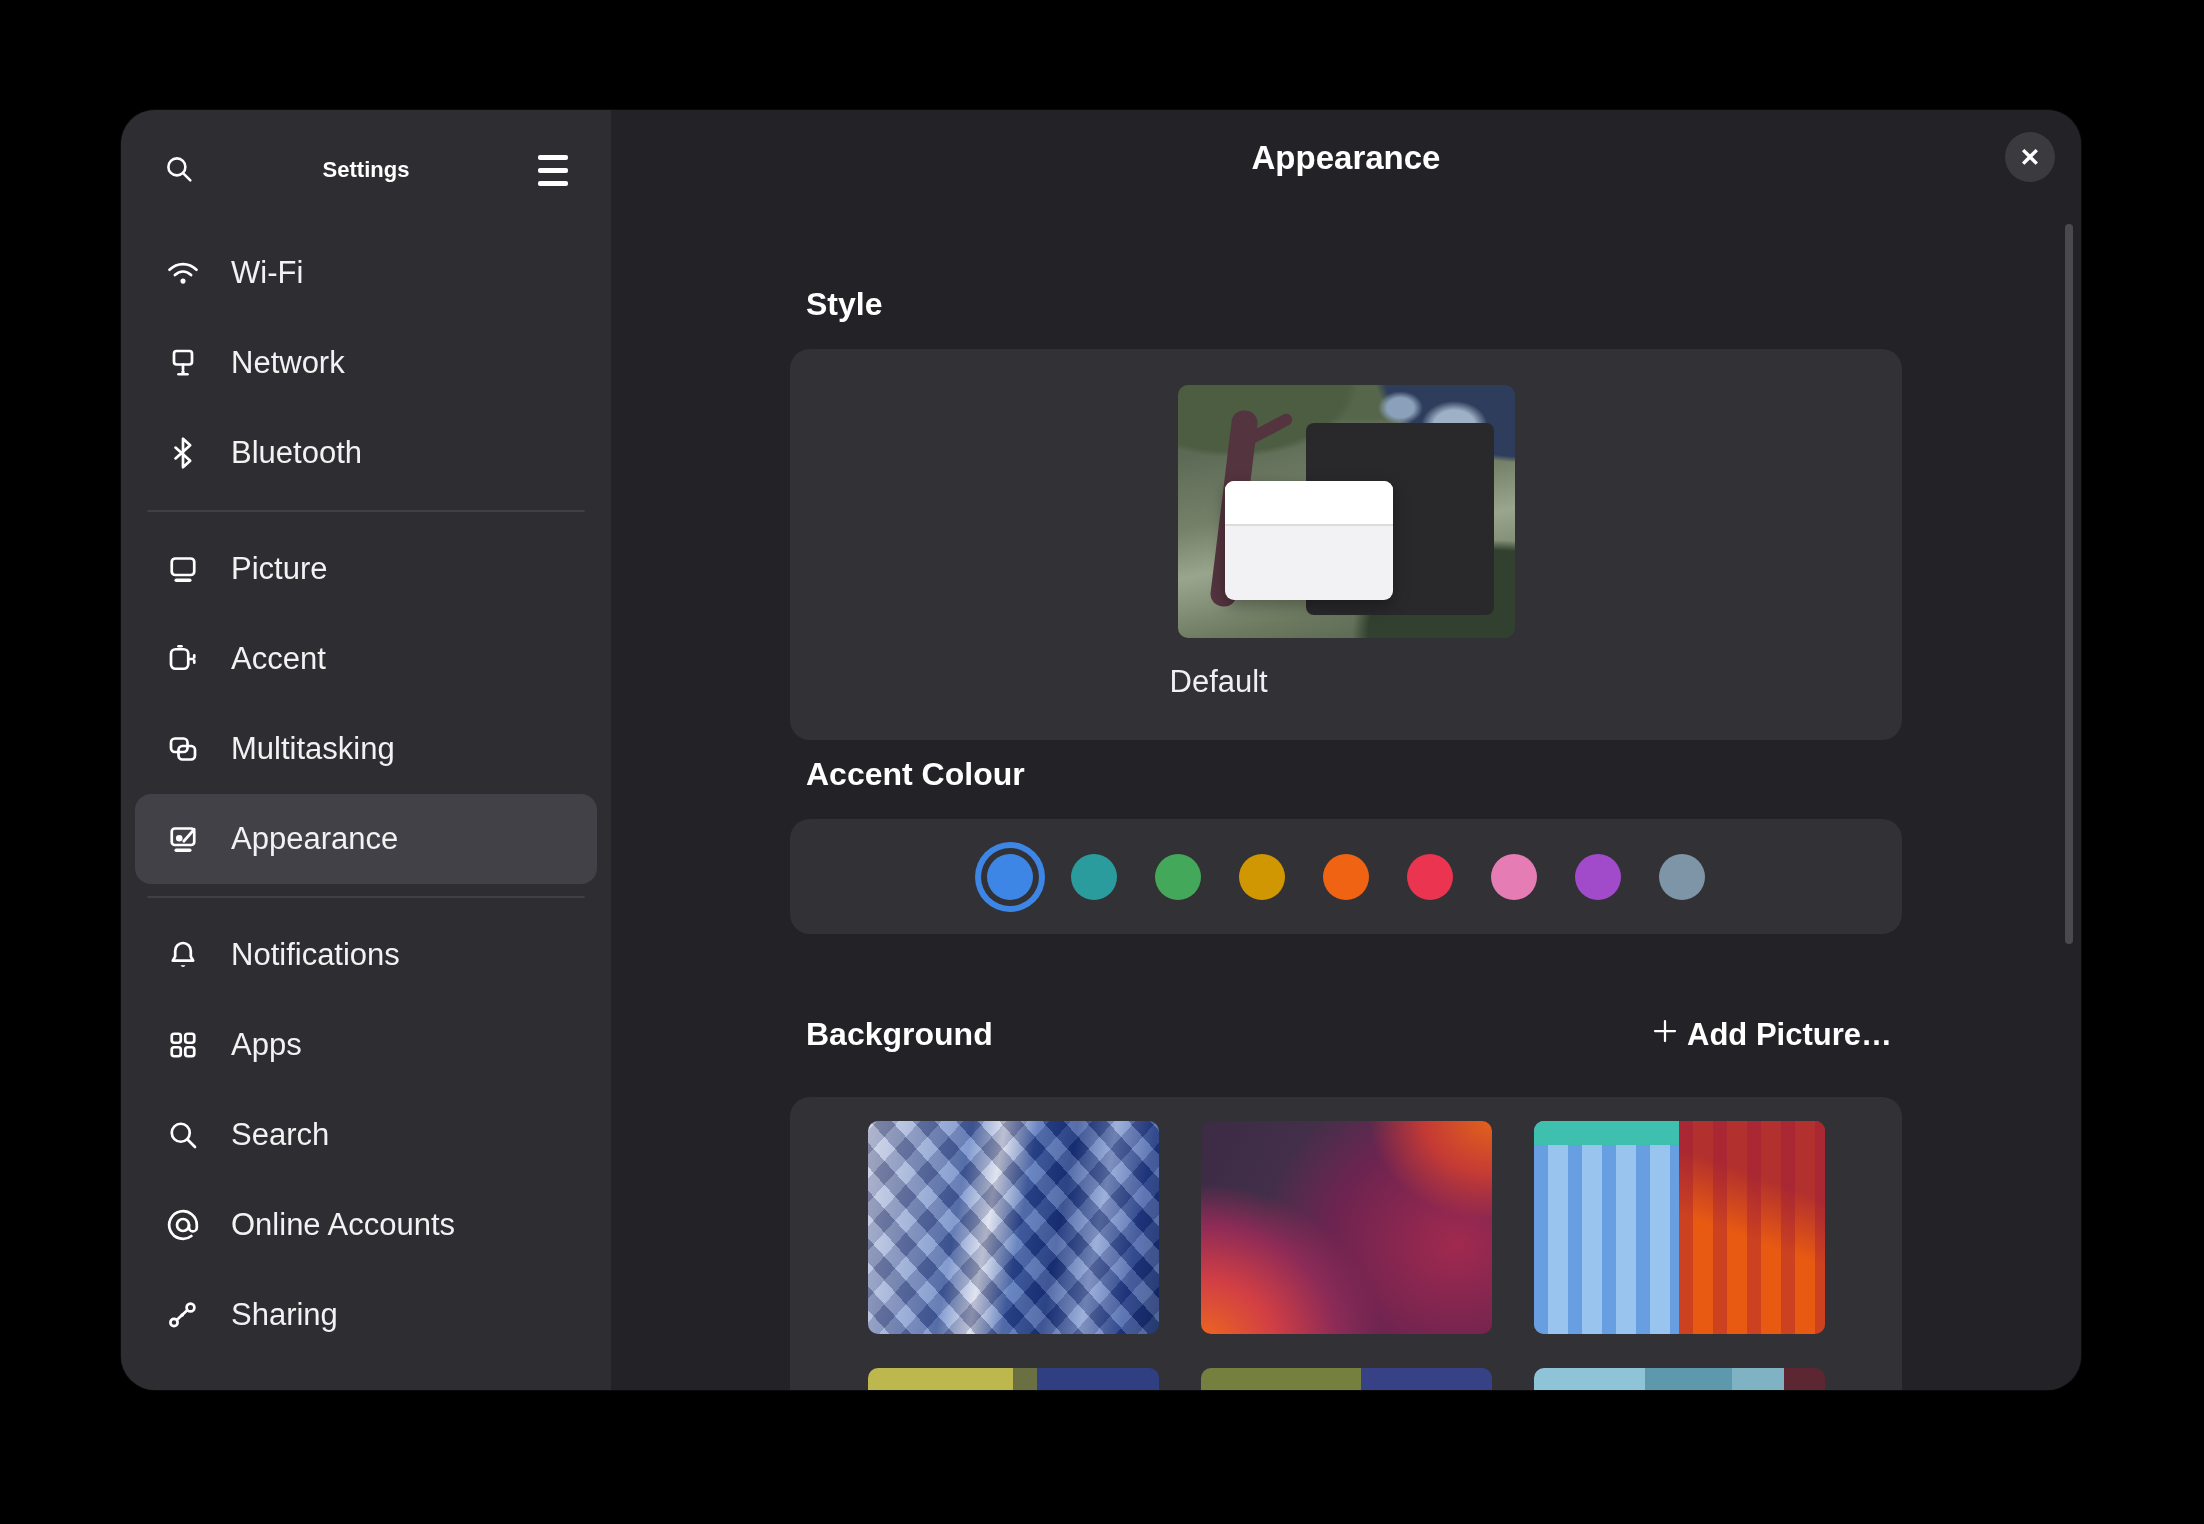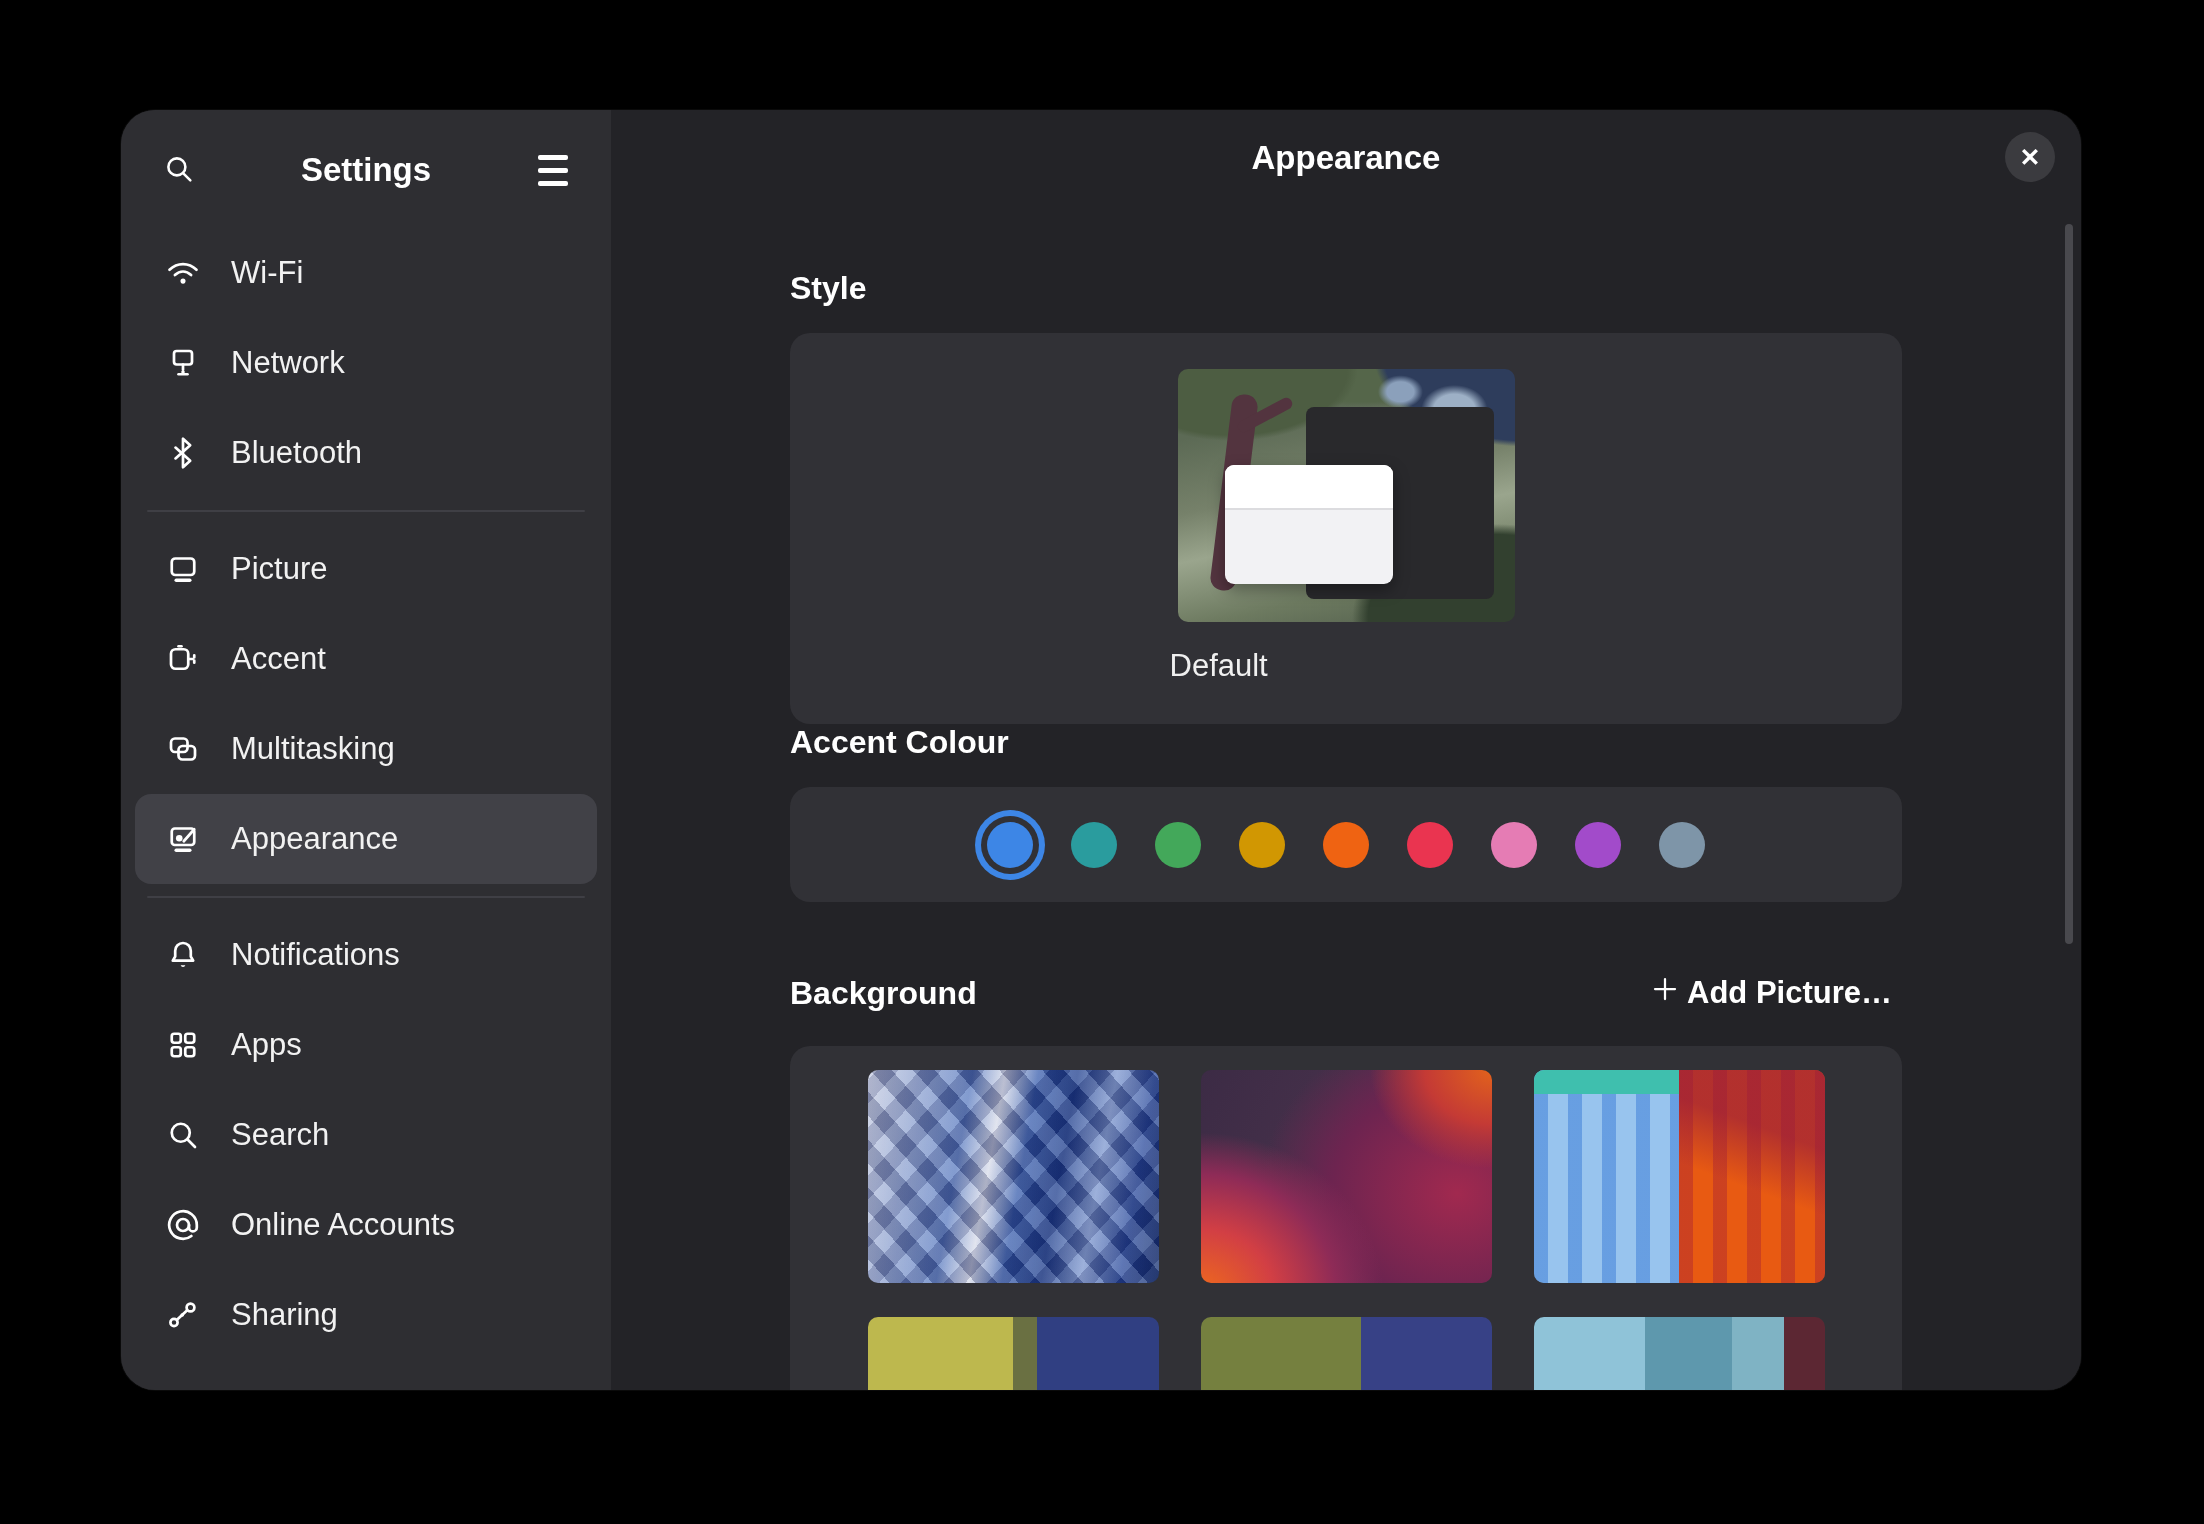--- a/index.html
+++ b/index.html
@@ -6,41 +6,41 @@
   .stage{position:relative;width:2204px;height:1524px;background:#000;overflow:hidden;
          font-family:"Liberation Sans",sans-serif;-webkit-font-smoothing:antialiased;}
   .window{position:absolute;left:121px;top:110px;width:1960px;height:1280px;
           background:#232327;border-radius:34px;display:flex;overflow:hidden;
           box-shadow:0 0 0 1px rgba(255,255,255,0.04);}
   
   .sidebar{flex:none;width:490px;background:#2e2e32;display:flex;flex-direction:column;}
   .sidebar-header{display:flex;align-items:center;height:92px;padding:14px 30px 0 30px;}
   .icon-btn{width:56px;height:56px;border:none;background:transparent;display:flex;
             align-items:center;justify-content:center;border-radius:12px;cursor:pointer;padding:0;}
-  .sidebar-title{flex:1;text-align:center;font-size:33px;font-weight:bold;color:#ffffff;}
+  .sidebar-title{flex:1;text-align:center;font-size:22px;font-weight:bold;color:#ffffff;}
   .burger{display:flex;flex-direction:column;gap:8px;}
   .burger i{display:block;width:30px;height:5px;background:#fff;border-radius:2px;}
   .nav{padding:12px 14px 0 14px;}
   .nav-item{display:flex;align-items:center;gap:28px;height:90px;padding:0 28px;
             border-radius:16px;color:#f2f2f2;font-size:31px;cursor:pointer;}
   .nav-item.selected{background:#414147;}
   .nav-divider{height:2px;background:#3f3f45;margin:12px 12px;border-radius:1px;}
   .nicon{width:40px;display:flex;align-items:center;justify-content:center;flex:none;}
   .nicon svg{width:36px;height:36px;}
   svg.ic{fill:none;stroke:#ffffff;stroke-width:1.8;stroke-linecap:round;stroke-linejoin:round;}
   
   .content{flex:1;position:relative;background:#232327;}
   .content-header{height:96px;display:flex;align-items:center;justify-content:center;position:relative;}
   .content-title{font-size:33px;font-weight:bold;color:#ffffff;}
   .close-btn{position:absolute;right:26px;top:22px;width:50px;height:50px;border-radius:50%;
              border:none;background:#3b3b3f;color:#fff;font-size:25px;font-weight:bold;
              display:flex;align-items:center;justify-content:center;cursor:pointer;padding:0;}
   .scroll{position:absolute;left:0;right:0;top:96px;bottom:0;overflow:hidden;}
   .col{width:1112px;margin:0 auto;padding-top:64px;}
-  h2.sec{margin:0;font-size:32px;font-weight:bold;color:#ffffff;}
+  h2.sec{margin:16px;font-size:32px;font-weight:bold;color:#ffffff;}
   .card{background:#313136;border-radius:20px;}
   
   .style-card{margin-top:26px;height:391px;display:flex;justify-content:center;
               align-items:flex-start;gap:44px;padding-top:28px;box-sizing:border-box;}
   .style-option{display:flex;flex-direction:column;align-items:flex-start;cursor:pointer;}
   .pframe{border:4px solid transparent;border-radius:18px;padding:4px;}
   .pframe.selected{border-color:var(--sel,#3c87e8);}
   .preview{width:337px;height:253px;border-radius:10px;position:relative;overflow:hidden;
     background:
       radial-gradient(46px 34px at 82% 16%, #9db0c6 0 45%, rgba(157,176,198,0) 72%),

